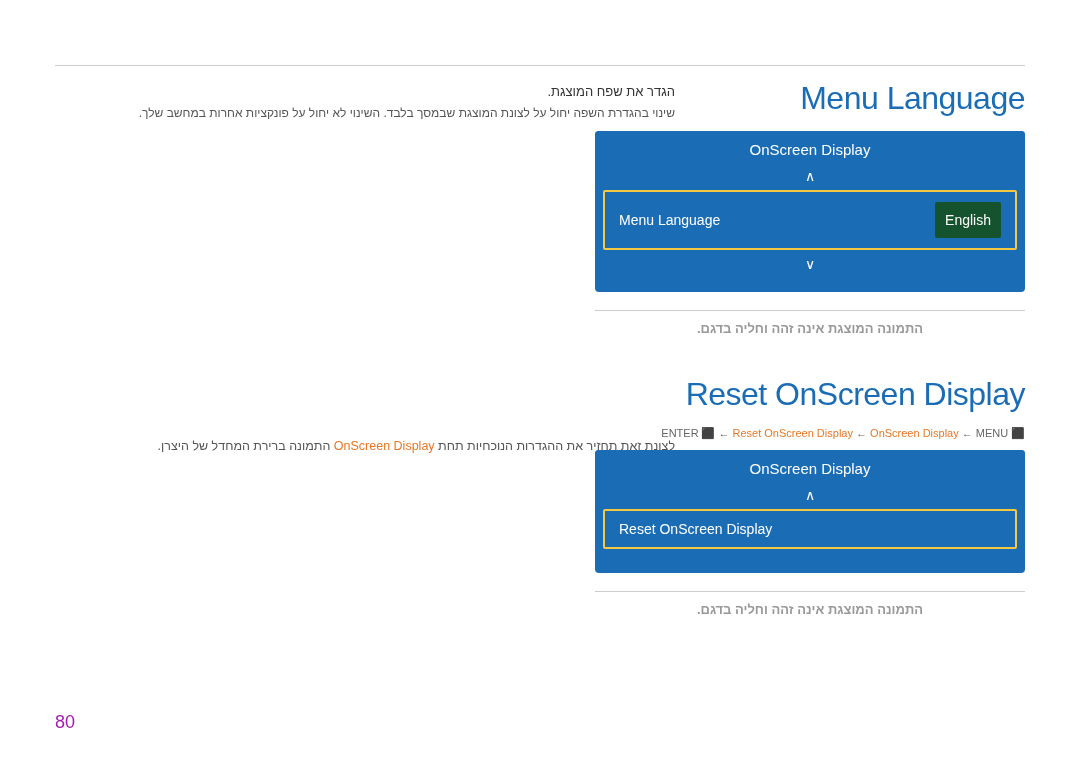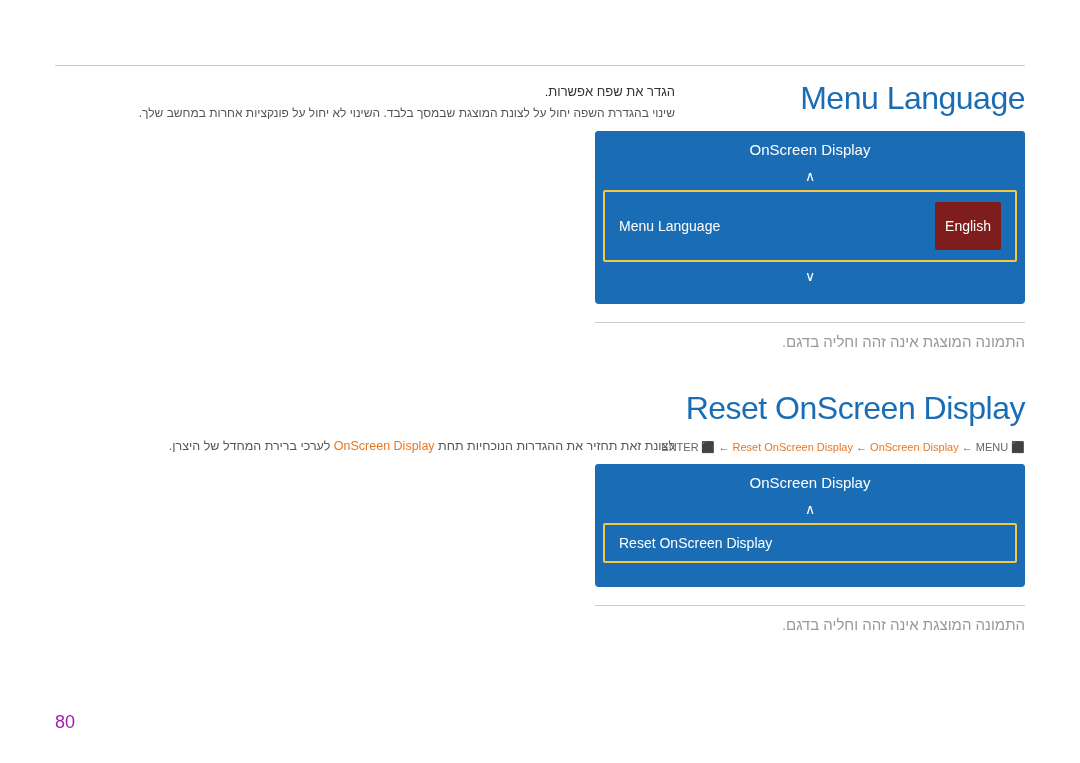--- a/index.html
+++ b/index.html
@@ -154,66 +154,67 @@
     .menu-row .row-label {
       color: #fff;
       font-size: 14px;
       font-weight: 500;
     }
 
     .menu-row .row-value {
       color: #fff;
       font-size: 14px;
       font-weight: 500;
-      background: #7f1d1d;
-      padding: 16px 10px;
+      background: #14532d;
+      padding: 10px 10px;
       border-radius: 2px;
     }
 
     .osd-bottom {
       padding: 6px 0 10px 0;
     }
 
     
     .mid-divider {
       width: 100%;
       height: 1px;
       background: #ccc;
       margin: 18px 0 10px 0;
     }
 
     .footnote {
-      font-size: 15px;
+      font-size: 13px;
       color: #999;
-      text-align: right;
+      text-align: center;
       direction: rtl;
       margin-top: 4px;
       margin-bottom: 30px;
+      font-weight: bold;
     }
 
     
     .reset-section {
       margin-top: 0;
     }
 
   </style>
 </head>
 <body>
 
 <div class="top-divider"></div>
 
 <div class="page-number">80</div>
 
 <div class="left-section">
   <div class="hebrew-block-1">
-    <div class="main-text">הגדר את שפח אפשרות.</div>
+    <div class="main-text">הגדר את שפח המוצגת.</div>
     <div class="sub-text">שינוי בהגדרת השפה יחול על לצונת המוצגת שבמסך בלבד. השינוי לא יחול על פונקציות אחרות במחשב שלך.</div>
   </div>
   <div class="hebrew-block-2">
-    <span>לצונת זאת תחזיר את ההגדרות הנוכחיות תחת </span><span class="highlight">OnScreen Display</span><span> לערכי ברירת המחדל של היצרן.</span>
+    <span>לצונת זאת תחזיר את ההגדרות הנוכחיות תחת </span><span class="highlight">OnScreen Display</span><span> התמונה ברירת המחדל של היצרן.</span>
   </div>
 </div>
 
 <div class="right-section">
 
   <div class="menu-language-section">
     <div class="section-title">Menu Language</div>
     <div class="osd-box">
       <div class="osd-header">
         <span class="header-label">OnScreen Display</span>

